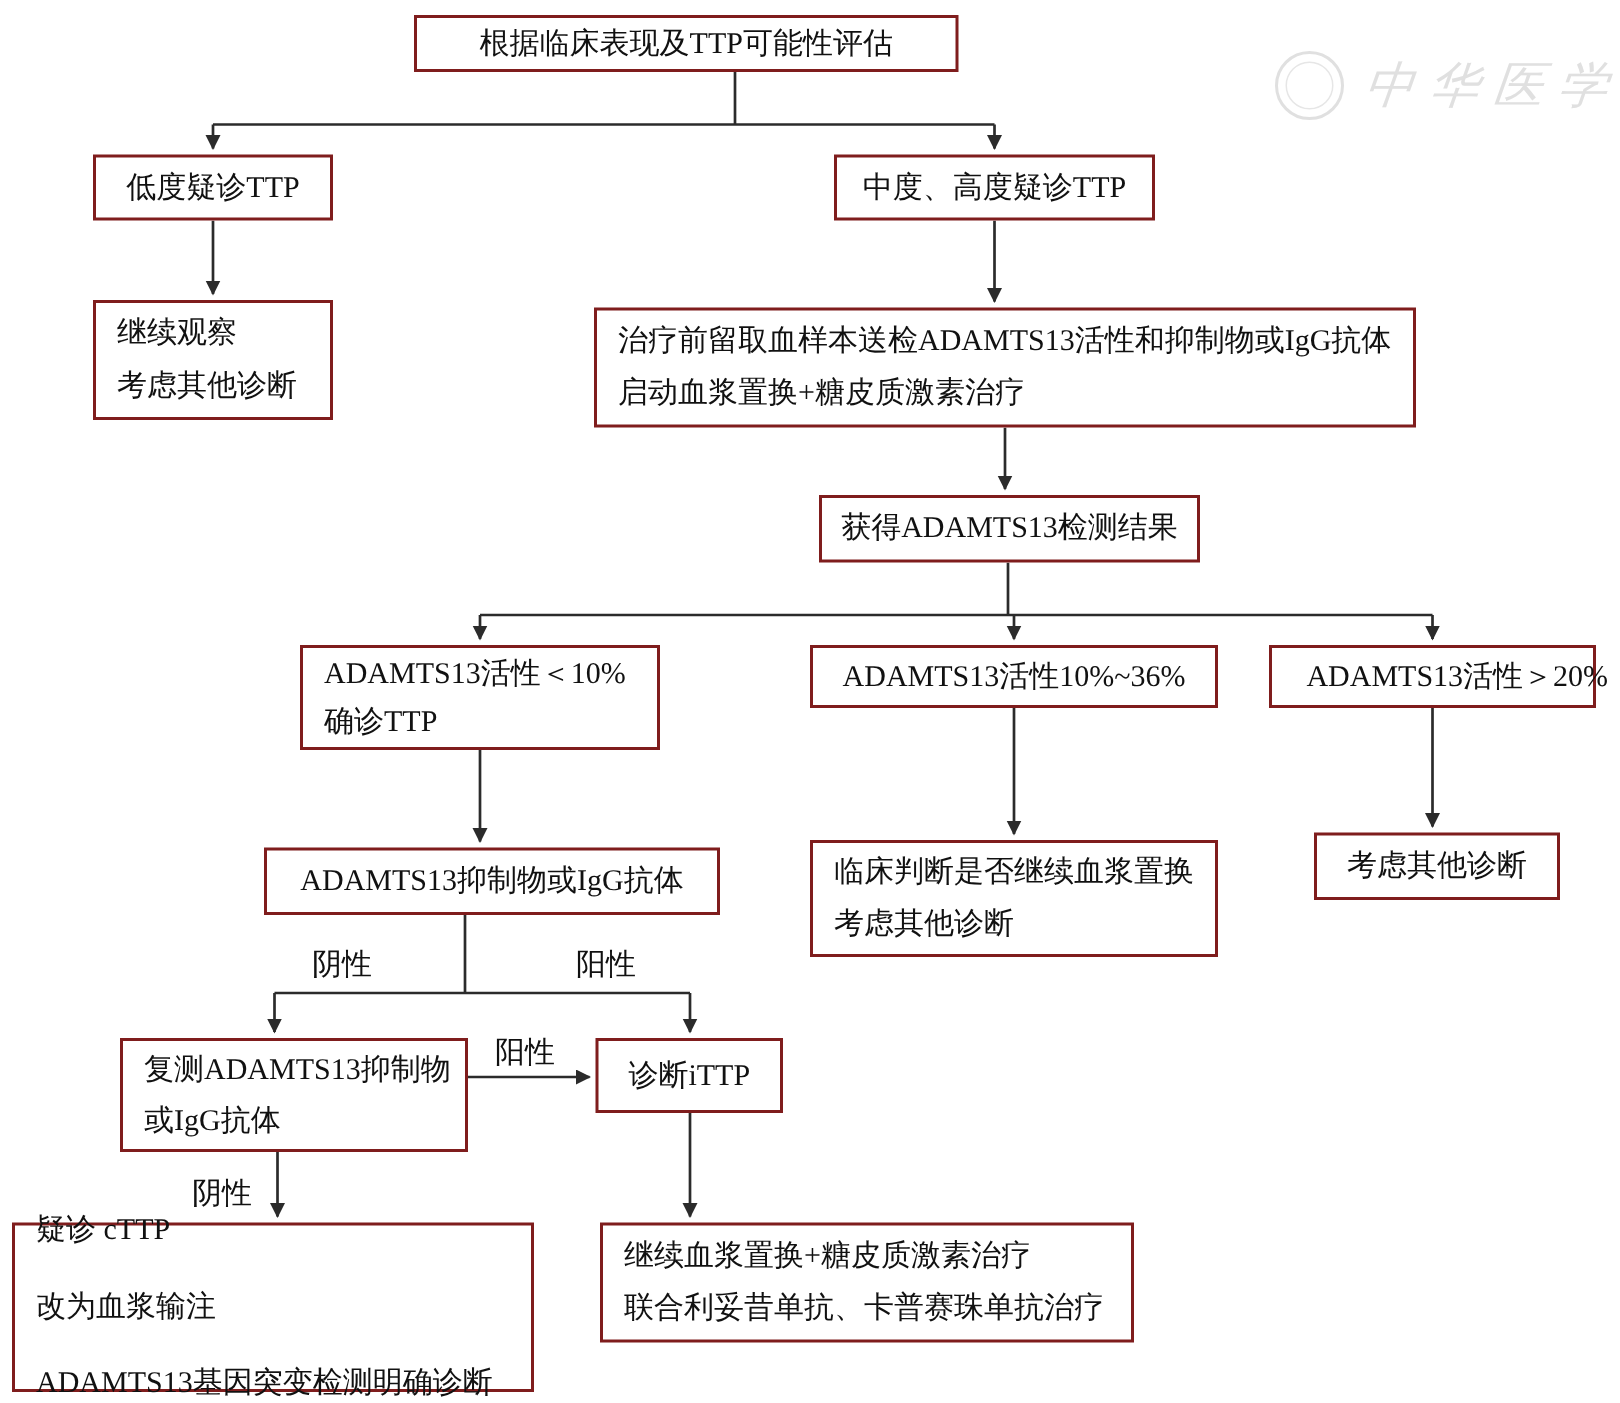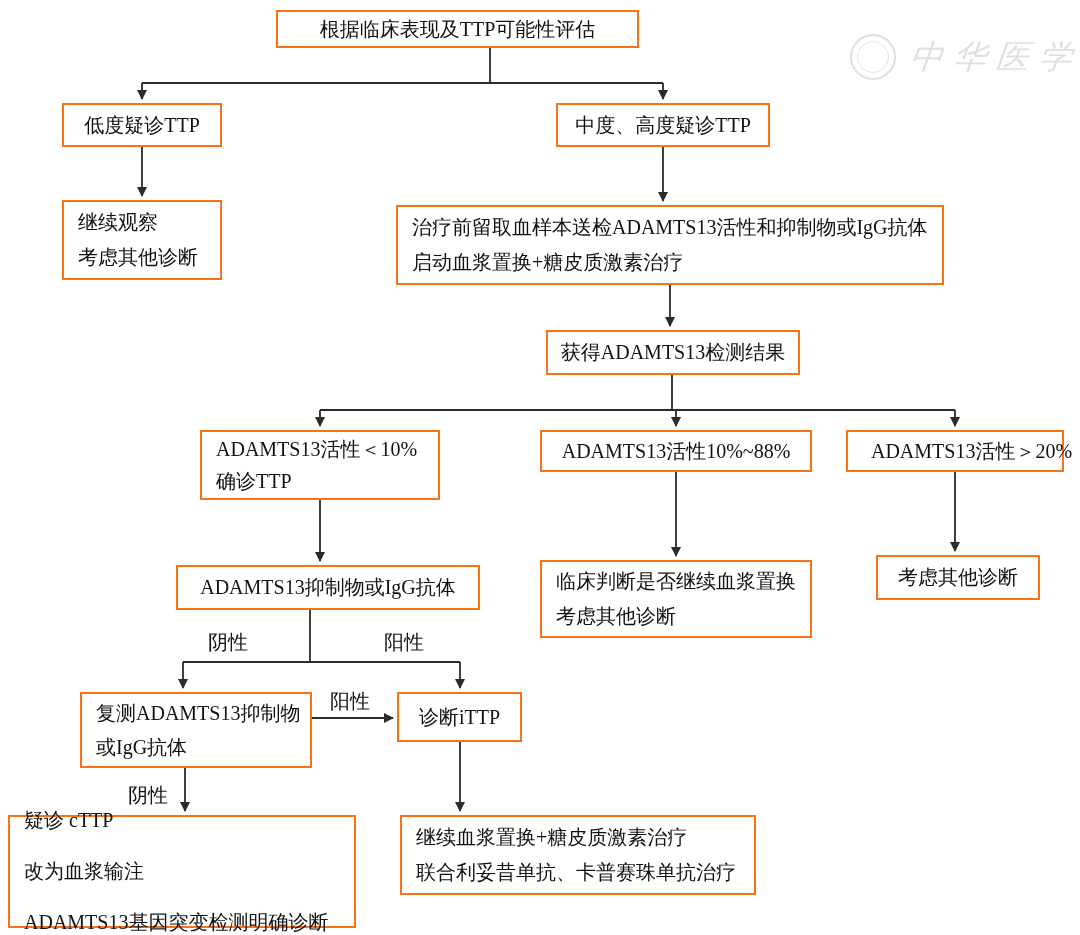--- a/index.html
+++ b/index.html
@@ -7,21 +7,21 @@
     position:relative;
     width:1080px;height:935px;
     background:#ffffff;
     font-family:"Liberation Serif","DejaVu Serif",serif;
     color:#111;
     overflow:hidden;
   }
   #wires{position:absolute;left:0;top:0;width:1080px;height:935px;}
   .node{
     position:absolute;
-    border:2px solid #f97316;
+    border:2px solid #7f1d1d;
     background:#ffffff;
     display:flex;
     flex-direction:column;
     justify-content:center;
     font-size:20px;
     box-sizing:border-box;
     z-index:2;
   }
   .node .ln{line-height:35px;white-space:nowrap;display:block;}
   .node.center{align-items:center;text-align:center;}
@@ -141,21 +141,21 @@
   <div class="node center" style="left:546px;top:330px;width:254px;height:45px;">
     <span class="ln">获得ADAMTS13检测结果</span>
   </div>
 
   <div class="node left" style="left:200px;top:430px;width:240px;height:70px;">
     <span class="ln" style="line-height:32px;">ADAMTS13活性＜10%</span>
     <span class="ln" style="line-height:32px;">确诊TTP</span>
   </div>
 
   <div class="node center" style="left:540px;top:430px;width:272px;height:42px;">
-    <span class="ln">ADAMTS13活性10%~88%</span>
+    <span class="ln">ADAMTS13活性10%~36%</span>
   </div>
 
   <div class="node center" style="left:846px;top:430px;width:218px;height:42px;padding-left:33px;">
     <span class="ln">ADAMTS13活性＞20%</span>
   </div>
 
   <div class="node center" style="left:176px;top:565px;width:304px;height:45px;">
     <span class="ln">ADAMTS13抑制物或IgG抗体</span>
   </div>
 

